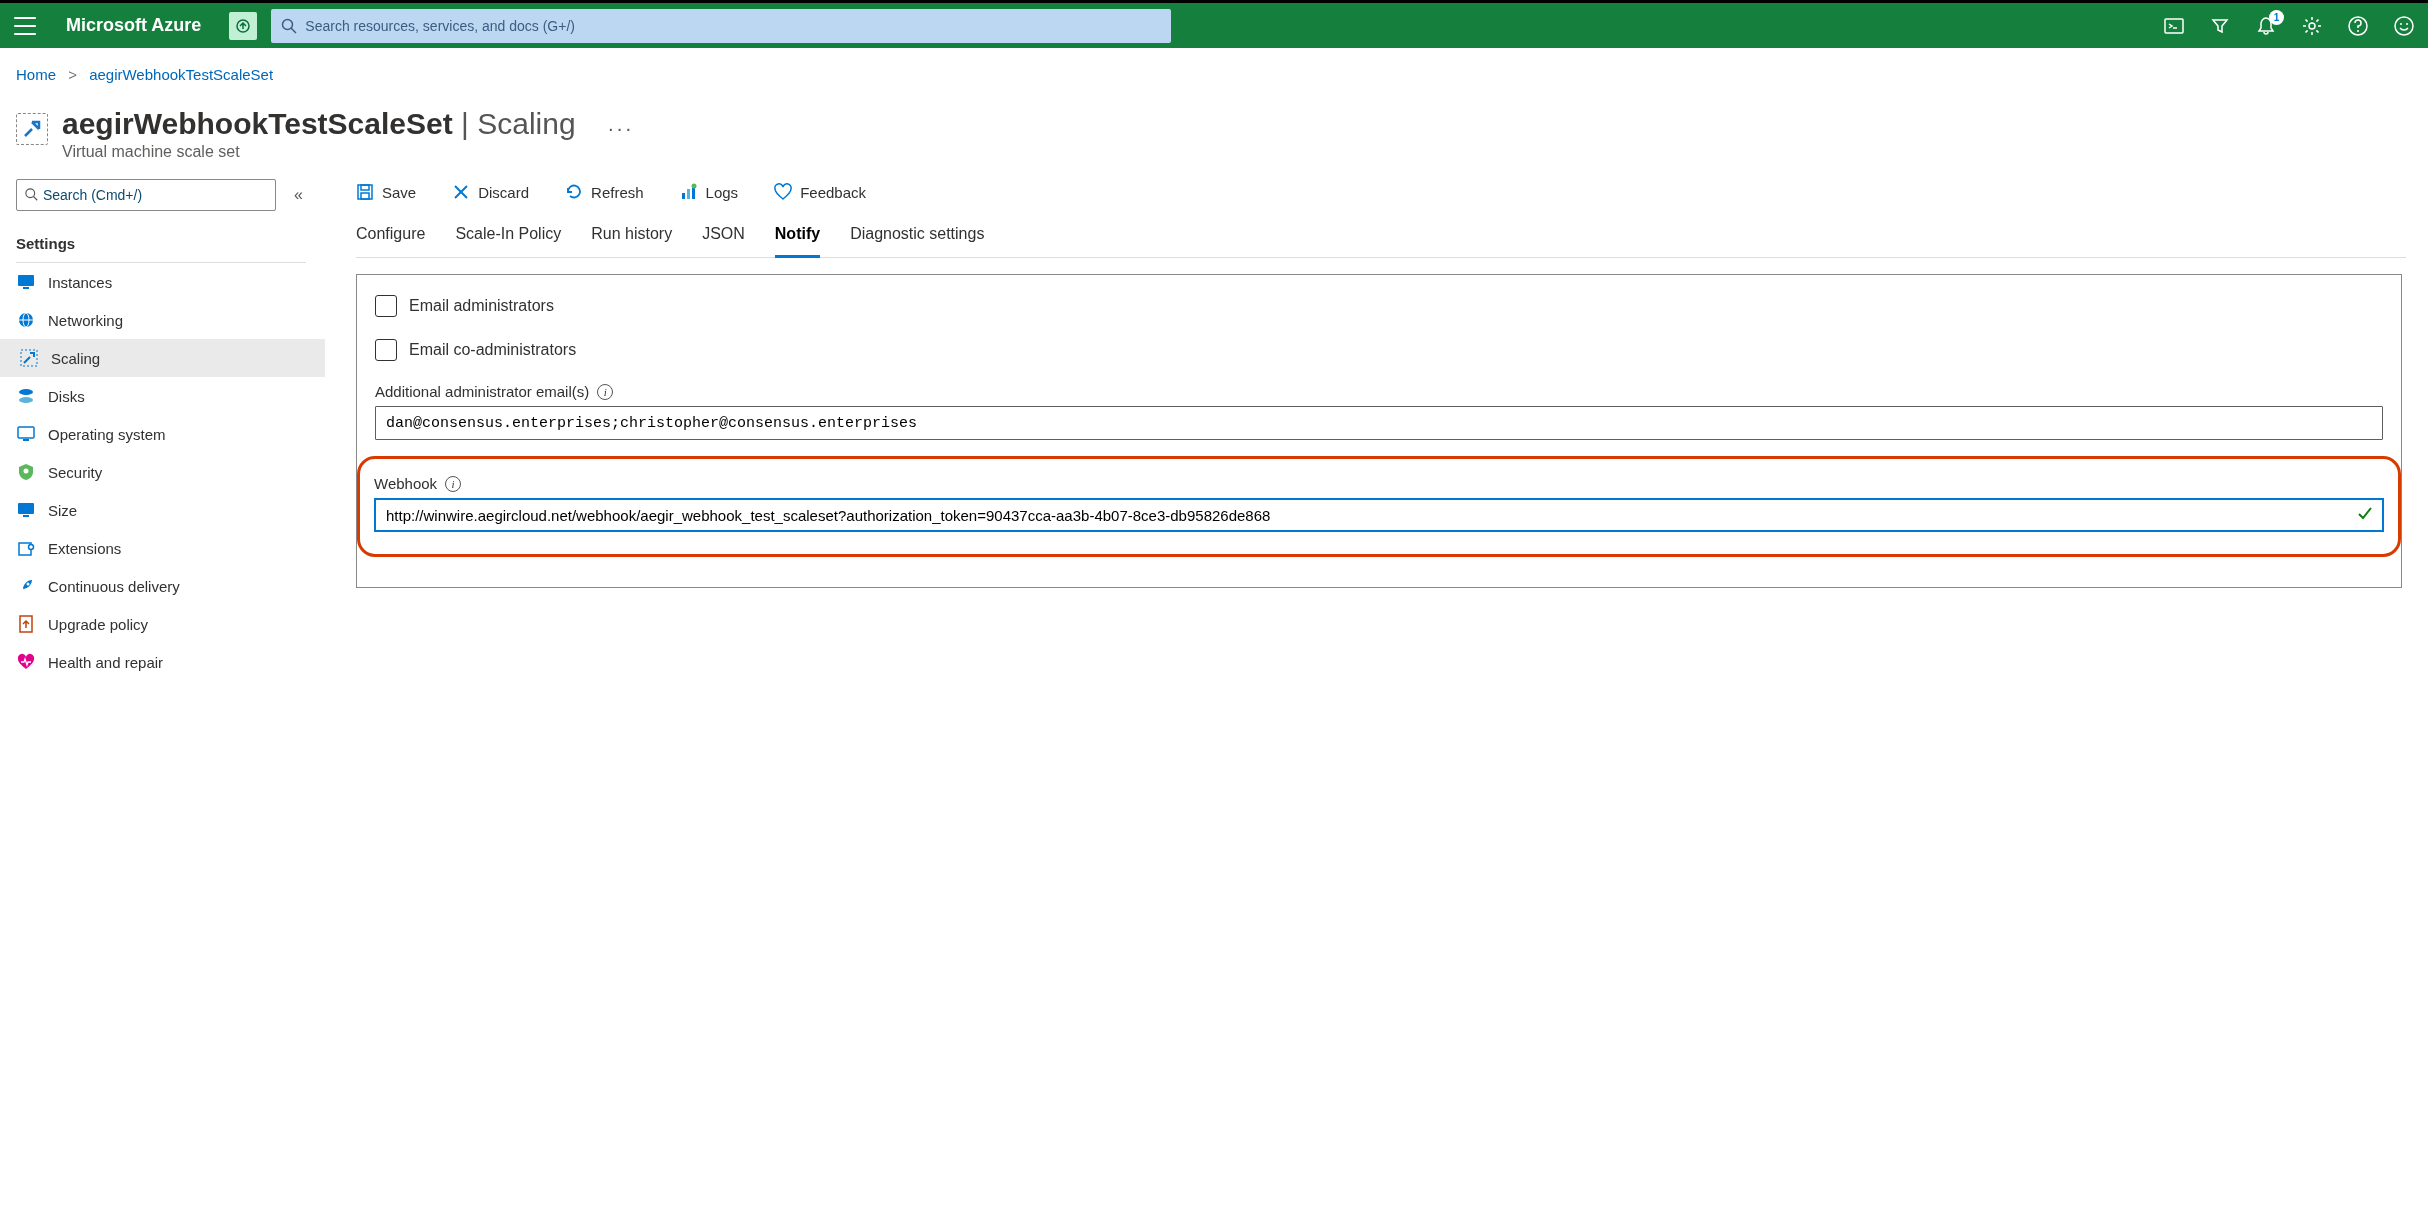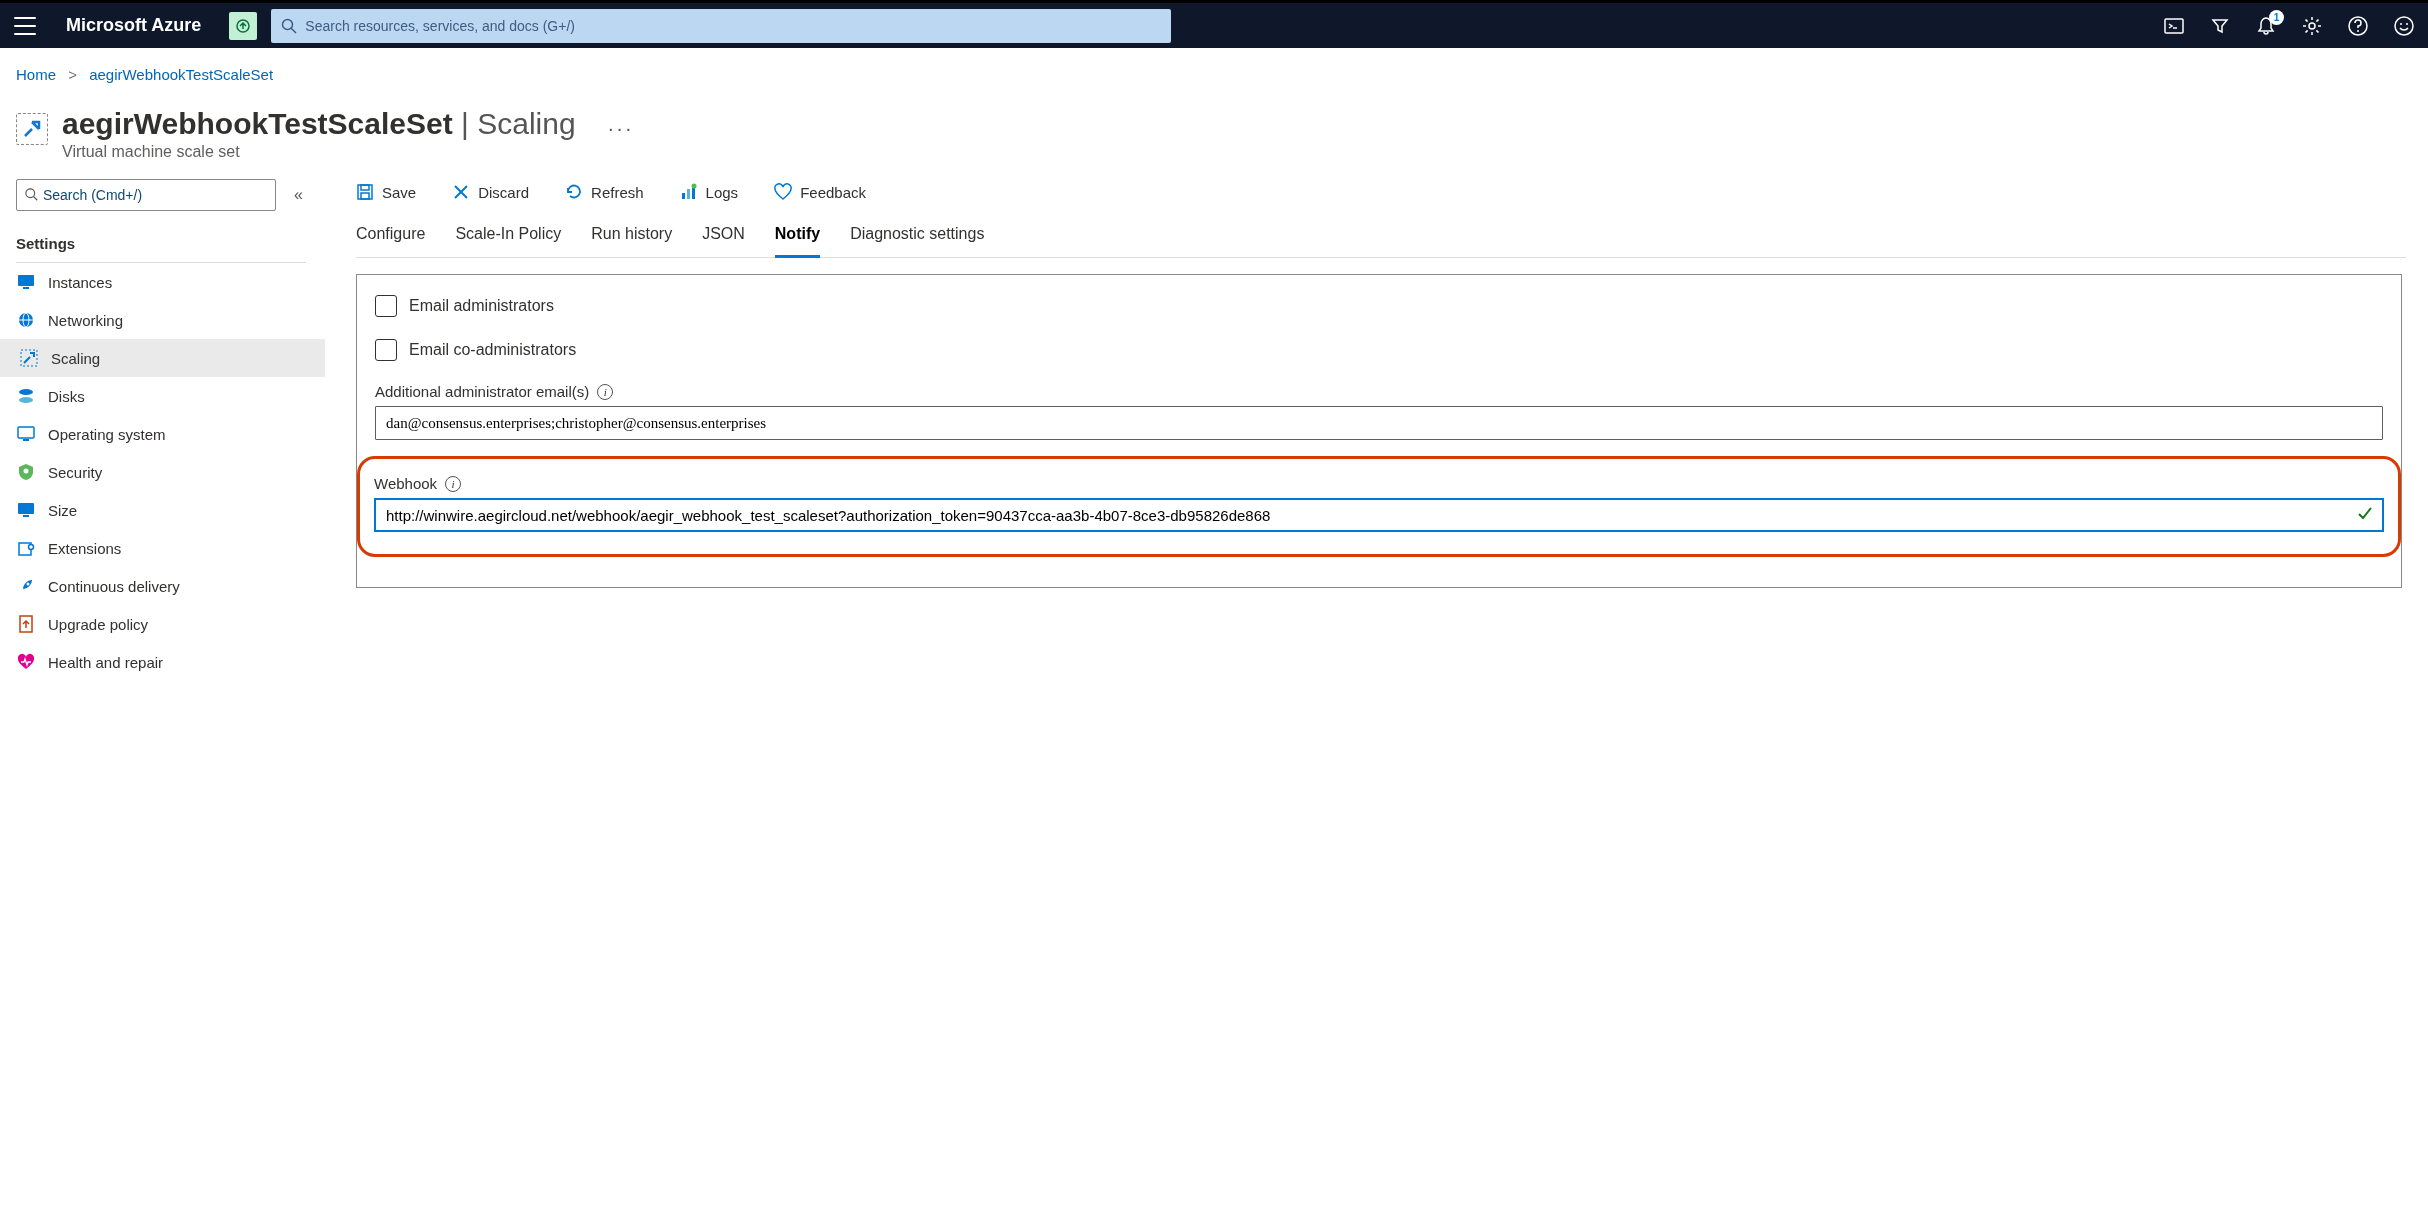--- a/index.html
+++ b/index.html
@@ -3,21 +3,21 @@
 <meta charset="utf-8">
 <style>
   * { box-sizing: border-box; margin: 0; padding: 0; }
   body {
     font-family: 'Segoe UI', Tahoma, Geneva, sans-serif;
     font-size: 14px;
     color: #323130;
     background: #fff;
   }
   .topbar {
-    background: #0f172a;
+    background: #15803d;
     height: 48px;
     display: flex;
     align-items: center;
     padding: 0 14px;
     border-top: 3px solid #000;
     gap: 8px;
   }
   .hamburger {
     width: 22px; height: 18px;
     display: flex; flex-direction: column; justify-content: space-between;
@@ -88,21 +88,21 @@
     width: calc(100% - 4px);
   }
   .checkbox-row { display:flex; align-items:center; gap:12px; font-size:16px; margin-bottom: 22px; }
   .checkbox {
     width:22px; height:22px; border:1.5px solid #323130; border-radius:3px; cursor:pointer;
   }
   .form-label { font-size:15px; display:flex; align-items:center; gap:8px; margin-bottom:6px; }
   .info-i { width:16px; height:16px; border:1px solid #555; border-radius:50%; font-size:11px; display:inline-flex; align-items:center; justify-content:center; font-style:italic; font-family: Georgia, serif; }
   .text-input {
     width: 100%; height: 34px; border:1px solid #605e5c; padding: 0 10px;
-    font-size:15px; font-family:Liberation Serif, serif; border-radius:1px;
+    font-size:15px; font-family:Liberation Mono, monospace; border-radius:1px;
   }
   .webhook-section {
     border: 3px solid #d83b01; border-radius: 18px; padding: 16px 14px 22px 14px;
     margin-top: 16px; margin-left:-18px; margin-right:-18px;
   }
   .webhook-input-wrap { position:relative; }
   .webhook-input {
     width:100%; height: 34px; border:2px solid #0078d4; padding: 0 34px 0 10px;
     font-size:15px;
   }

